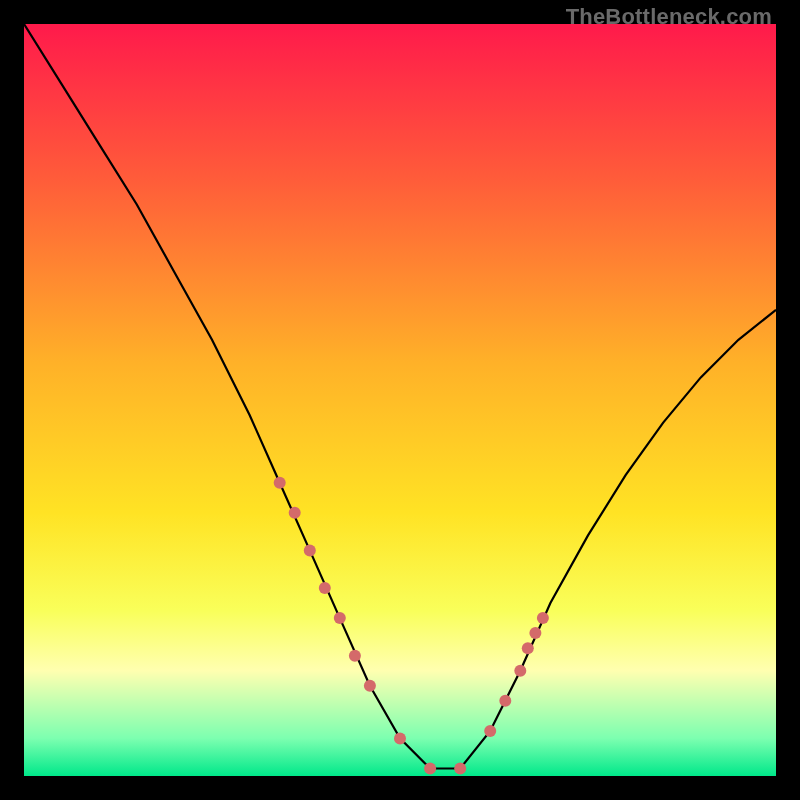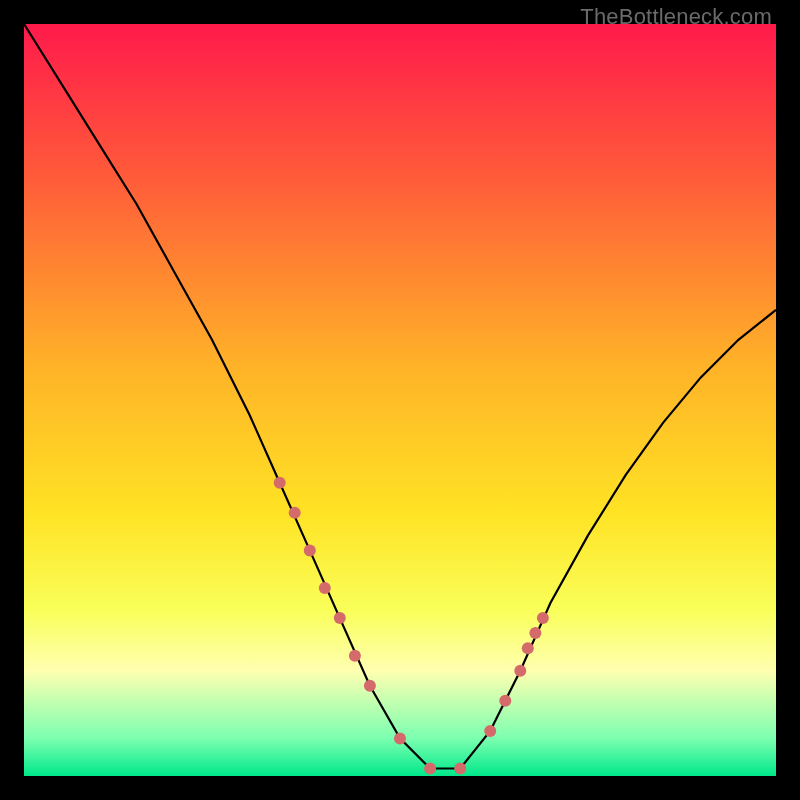--- a/index.html
+++ b/index.html
@@ -24,21 +24,21 @@
     width: 752px;
     height: 752px;
     overflow: hidden;
   }
   .watermark {
     position: absolute;
     top: 4px;
     right: 28px;
     color: #6a6a6a;
     font-size: 22px;
-    font-weight: 400;
+    font-weight: 700;
     letter-spacing: 0.2px;
     z-index: 50;
     user-select: none;
   }
   svg {
     display: block;
   }
 </style>
 </head>
 <body>

